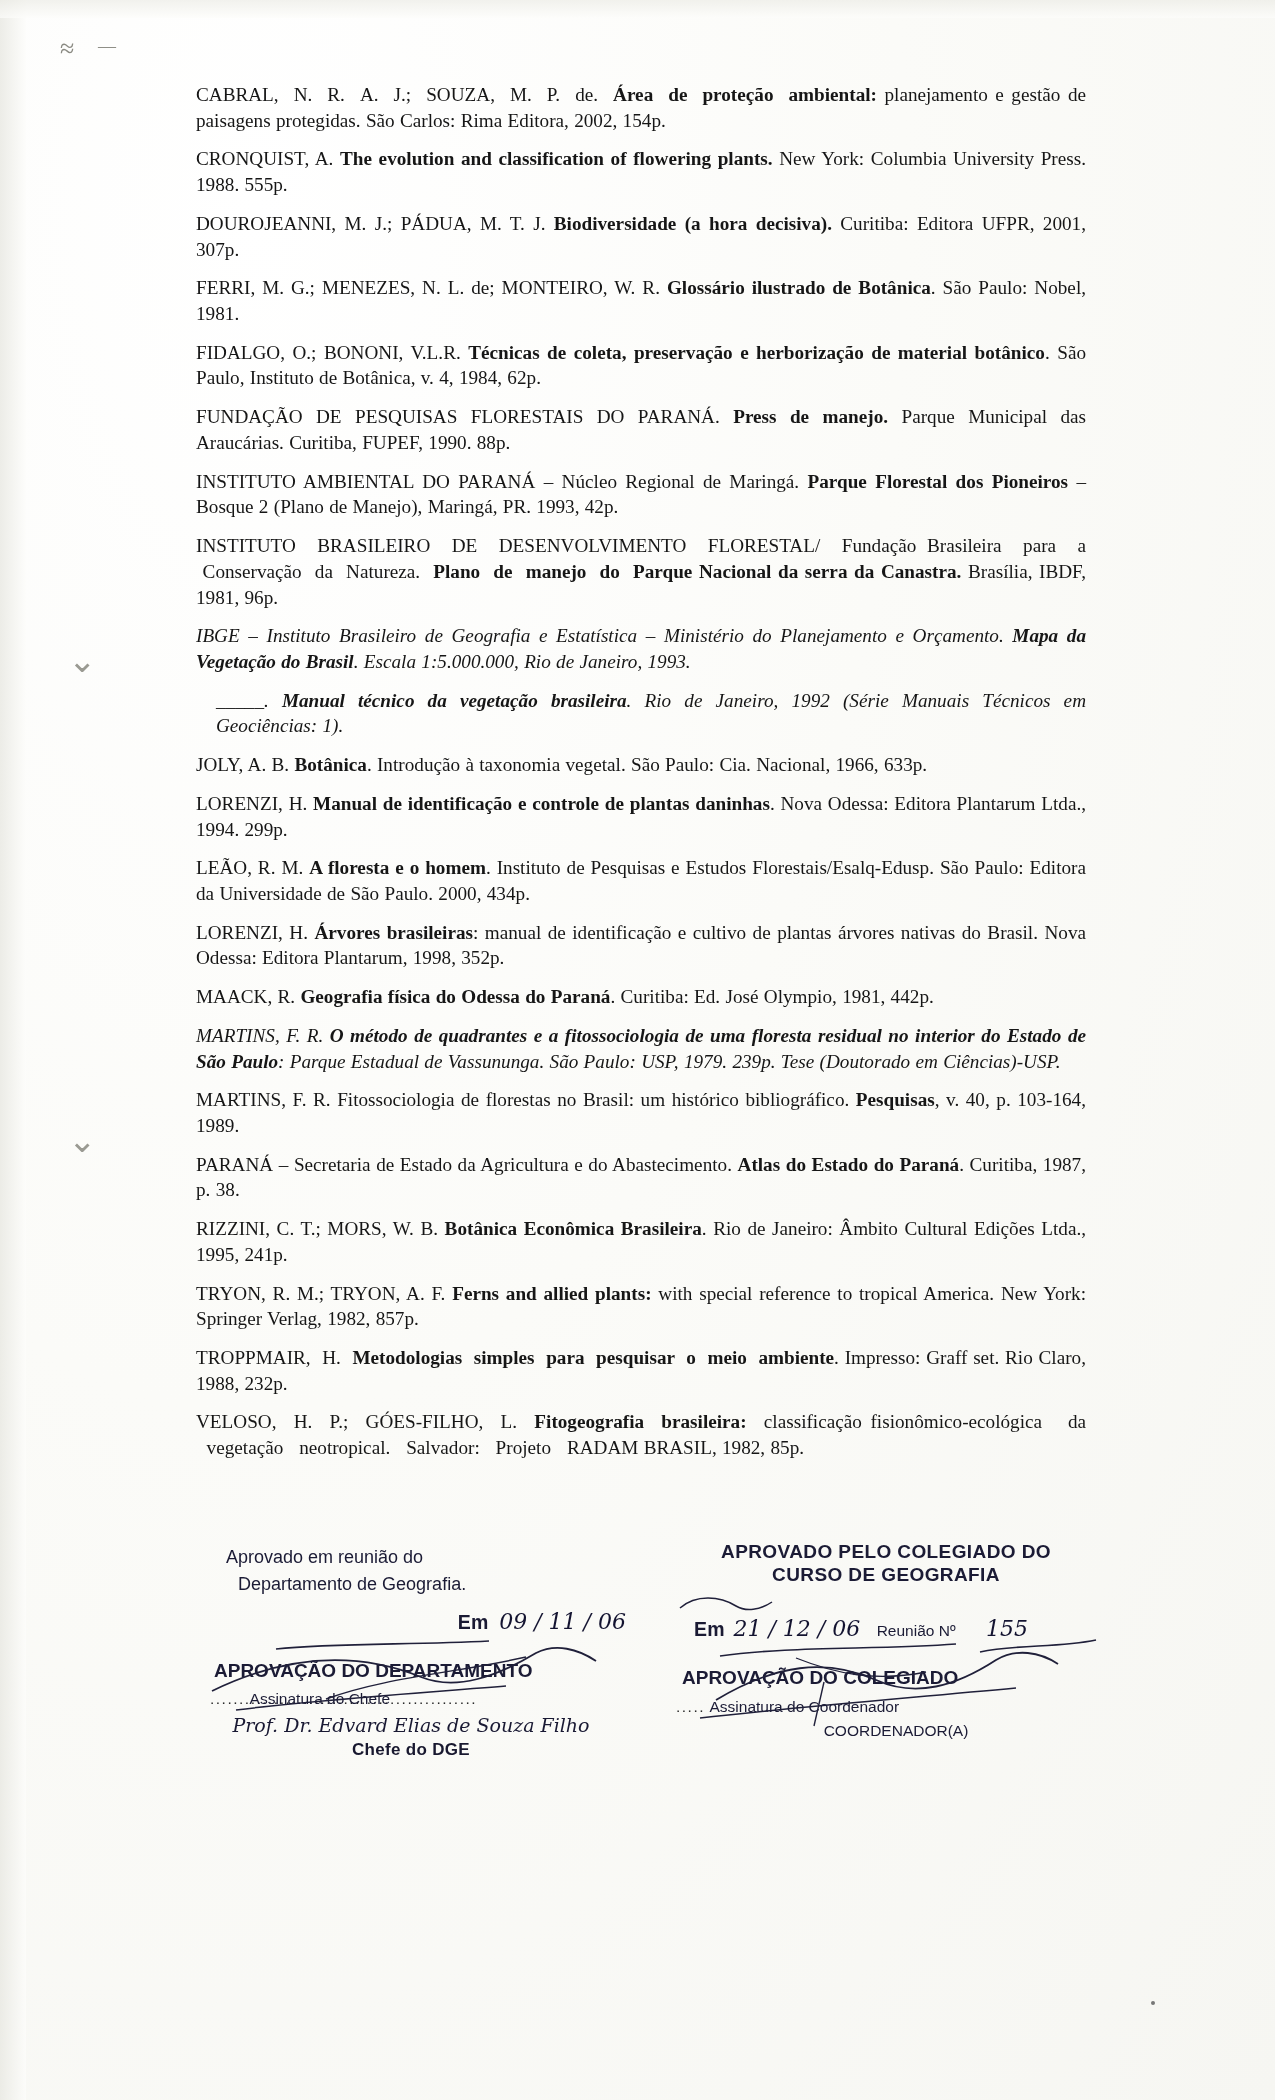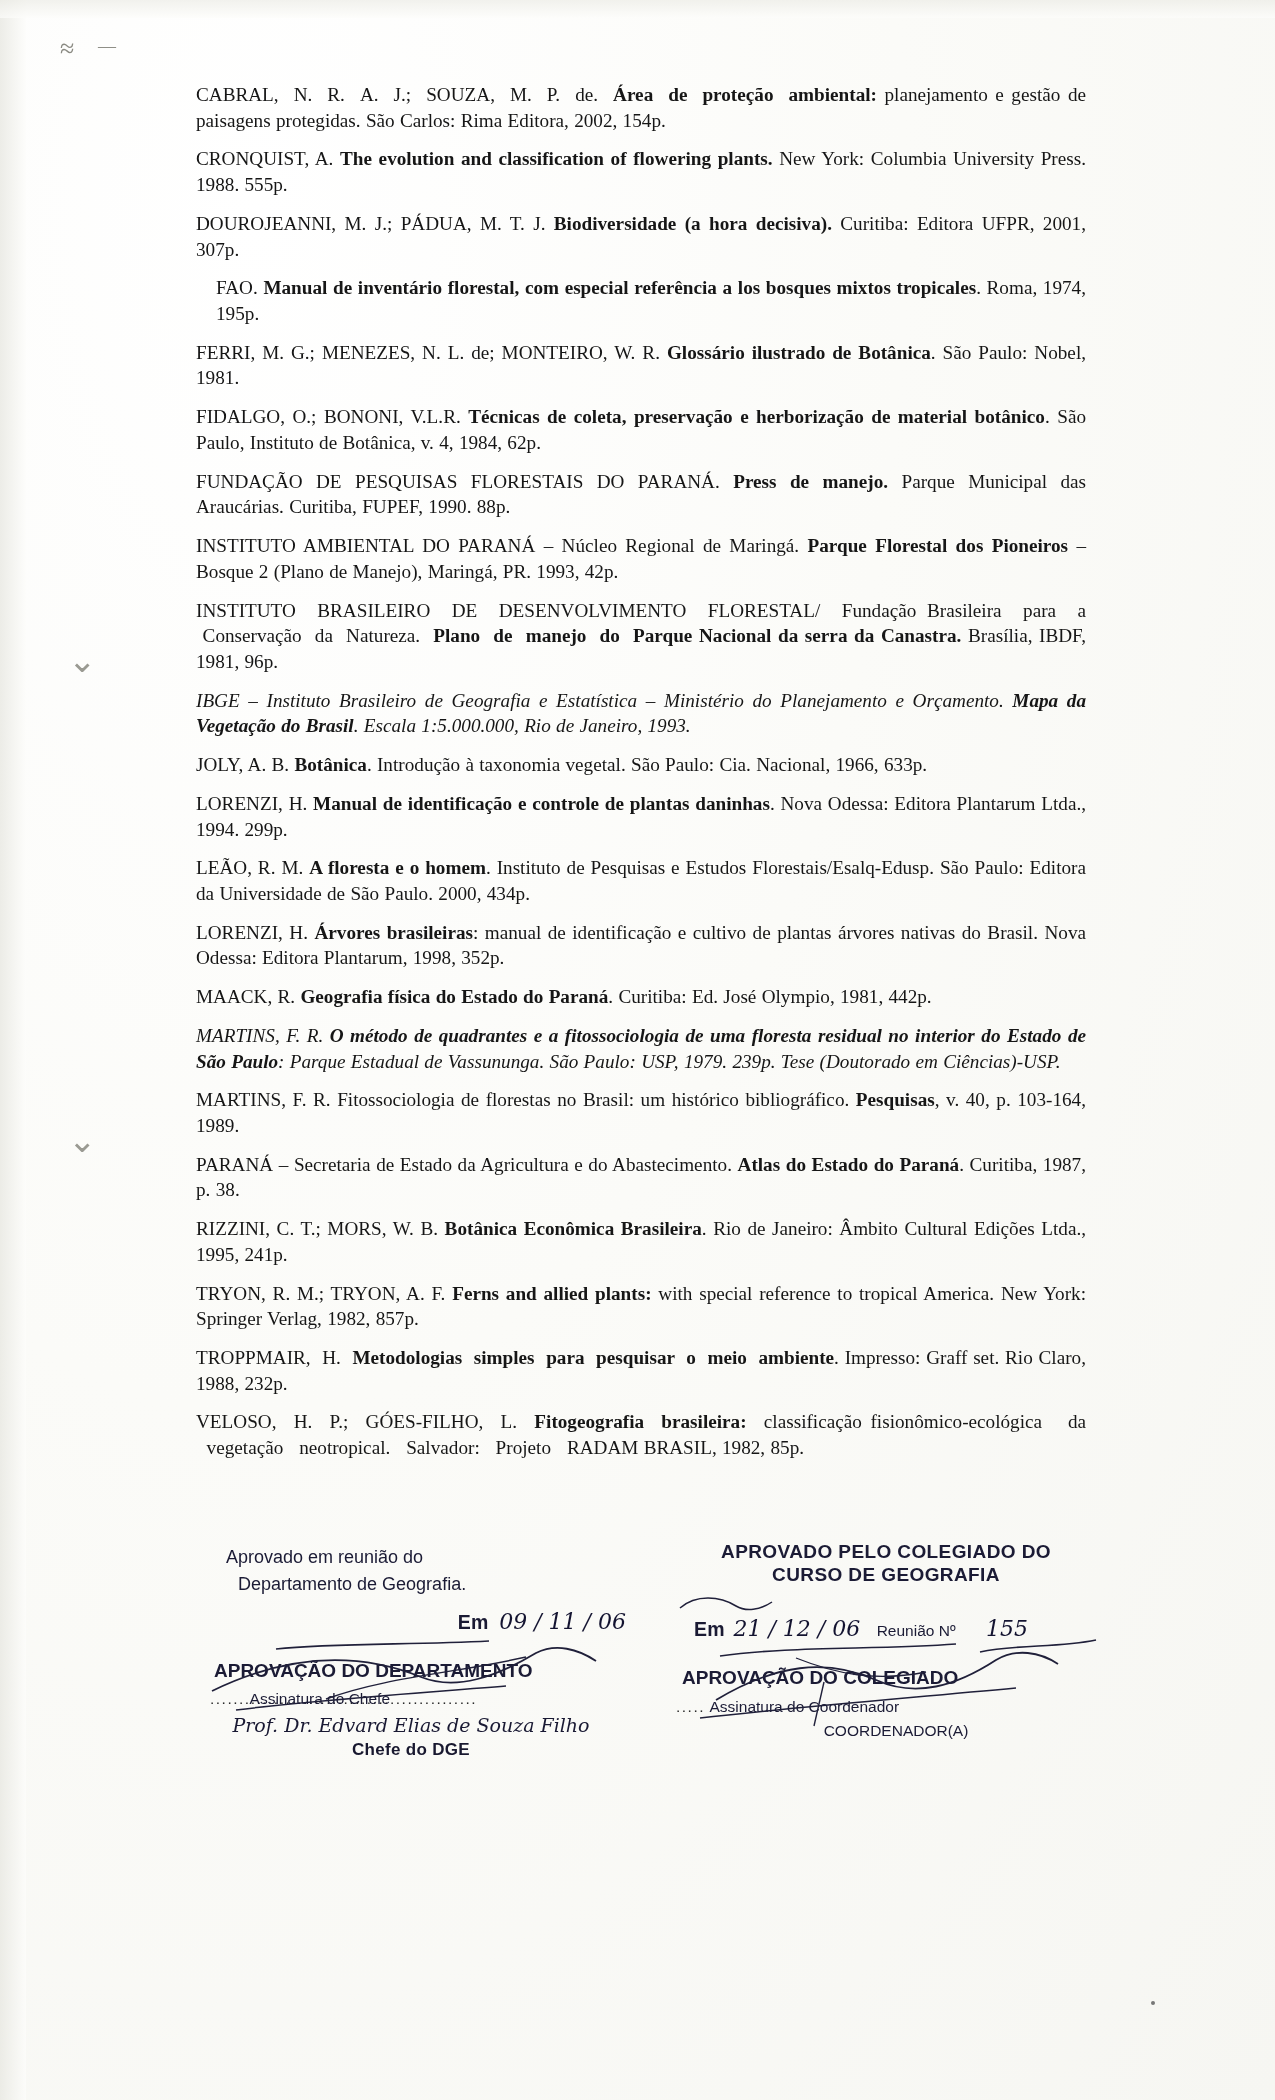--- a/index.html
+++ b/index.html
@@ -158,32 +158,32 @@
 
   <div class="hole-mark" style="left:60px; top:34px;">≈</div>
   <div class="hole-mark" style="left:98px; top:36px; font-size:18px;">—</div>
   <div class="hole-mark" style="left:68px; top:640px; font-size:34px; color:#9a9a92;">⌄</div>
   <div class="hole-mark" style="left:68px; top:1120px; font-size:34px; color:#9a9a92;">⌄</div>
 
   <div class="content">
     <div class="ref">CABRAL, &nbsp;N. &nbsp;R. &nbsp;A. &nbsp;J.; &nbsp;SOUZA, &nbsp;M. &nbsp;P. &nbsp;de. &nbsp;<b>Área &nbsp;de &nbsp;proteção &nbsp;ambiental:</b> planejamento e gestão de paisagens protegidas. São Carlos: Rima Editora, 2002, 154p.</div>
     <div class="ref">CRONQUIST, A. <b>The evolution and classification of flowering plants.</b> New York: Columbia University Press. 1988. 555p.</div>
     <div class="ref">DOUROJEANNI, M. J.; PÁDUA, M. T. J. <b>Biodiversidade (a hora decisiva).</b> Curitiba: Editora UFPR, 2001, 307p.</div>
-    <div class="ref small-indent">FAO. <b>Manual de inventário florestal, com especial referência a los bosques mixtos tropicales</b>. Roma, 1974, 195p.</div>
     <div class="ref">FERRI, M. G.; MENEZES, N. L. de; MONTEIRO, W. R. <b>Glossário ilustrado de Botânica</b>. São Paulo: Nobel, 1981.</div>
     <div class="ref">FIDALGO, O.; BONONI, V.L.R. <b>Técnicas de coleta, preservação e herborização de material botânico</b>. São Paulo, Instituto de Botânica, v. 4, 1984, 62p.</div>
     <div class="ref">FUNDAÇÃO DE PESQUISAS FLORESTAIS DO PARANÁ. <b>Press de manejo.</b> Parque Municipal das Araucárias. Curitiba, FUPEF, 1990. 88p.</div>
     <div class="ref">INSTITUTO AMBIENTAL DO PARANÁ – Núcleo Regional de Maringá. <b>Parque Florestal dos Pioneiros</b> – Bosque 2 (Plano de Manejo), Maringá, PR. 1993, 42p.</div>
     <div class="ref">INSTITUTO &nbsp;BRASILEIRO &nbsp;DE &nbsp;DESENVOLVIMENTO &nbsp;FLORESTAL/ &nbsp;Fundação Brasileira &nbsp;para &nbsp;a &nbsp;Conservação &nbsp;da &nbsp;Natureza. &nbsp;<b>Plano &nbsp;de &nbsp;manejo &nbsp;do &nbsp;Parque Nacional da serra da Canastra.</b> Brasília, IBDF, 1981, 96p.</div>
     <div class="ref ital">IBGE – Instituto Brasileiro de Geografia e Estatística – Ministério do Planejamento e Orçamento. <b>Mapa da Vegetação do Brasil</b>. Escala 1:5.000.000, Rio de Janeiro, 1993.</div>
+    <div class="ref ital small-indent">_____. <b>Manual técnico da vegetação brasileira</b>. Rio de Janeiro, 1992 (Série Manuais Técnicos em Geociências: 1).</div>
     <div class="ref">JOLY, A. B. <b>Botânica</b>. Introdução à taxonomia vegetal. São Paulo: Cia. Nacional, 1966, 633p.</div>
     <div class="ref">LORENZI, H. <b>Manual de identificação e controle de plantas daninhas</b>. Nova Odessa: Editora Plantarum Ltda., 1994. 299p.</div>
     <div class="ref">LEÃO, R. M. <b>A floresta e o homem</b>. Instituto de Pesquisas e Estudos Florestais/Esalq-Edusp. São Paulo: Editora da Universidade de São Paulo. 2000, 434p.</div>
     <div class="ref">LORENZI, H. <b>Árvores brasileiras</b>: manual de identificação e cultivo de plantas árvores nativas do Brasil. Nova Odessa: Editora Plantarum, 1998, 352p.</div>
-    <div class="ref">MAACK, R. <b>Geografia física do Estado do Paraná</b>. Curitiba: Ed. José Olympio, 1981, 442p.</div>
+    <div class="ref">MAACK, R. <b>Geografia física do Odessa do Paraná</b>. Curitiba: Ed. José Olympio, 1981, 442p.</div>
     <div class="ref ital">MARTINS, F. R. <b>O método de quadrantes e a fitossociologia de uma floresta residual no interior do Estado de São Paulo</b>: Parque Estadual de Vassununga. São Paulo: USP, 1979. 239p. Tese (Doutorado em Ciências)-USP.</div>
     <div class="ref">MARTINS, F. R. Fitossociologia de florestas no Brasil: um histórico bibliográfico. <b>Pesquisas</b>, v. 40, p. 103-164, 1989.</div>
     <div class="ref">PARANÁ – Secretaria de Estado da Agricultura e do Abastecimento. <b>Atlas do Estado do Paraná</b>. Curitiba, 1987, p. 38.</div>
     <div class="ref">RIZZINI, C. T.; MORS, W. B. <b>Botânica Econômica Brasileira</b>. Rio de Janeiro: Âmbito Cultural Edições Ltda., 1995, 241p.</div>
     <div class="ref">TRYON, R. M.; TRYON, A. F. <b>Ferns and allied plants:</b> with special reference to tropical America. New York: Springer Verlag, 1982, 857p.</div>
     <div class="ref">TROPPMAIR, &nbsp;H. &nbsp;<b>Metodologias &nbsp;simples &nbsp;para &nbsp;pesquisar &nbsp;o &nbsp;meio &nbsp;ambiente</b>. Impresso: Graff set. Rio Claro, 1988, 232p.</div>
     <div class="ref">VELOSO, &nbsp;H. &nbsp;P.; &nbsp;GÓES-FILHO, &nbsp;L. &nbsp;<b>Fitogeografia &nbsp;brasileira:</b> &nbsp;classificação fisionômico-ecológica &nbsp;&nbsp;da &nbsp;&nbsp;vegetação &nbsp;&nbsp;neotropical. &nbsp;&nbsp;Salvador: &nbsp;&nbsp;Projeto &nbsp;&nbsp;RADAM BRASIL, 1982, 85p.</div>
   </div>
 
   <div class="stamps">

